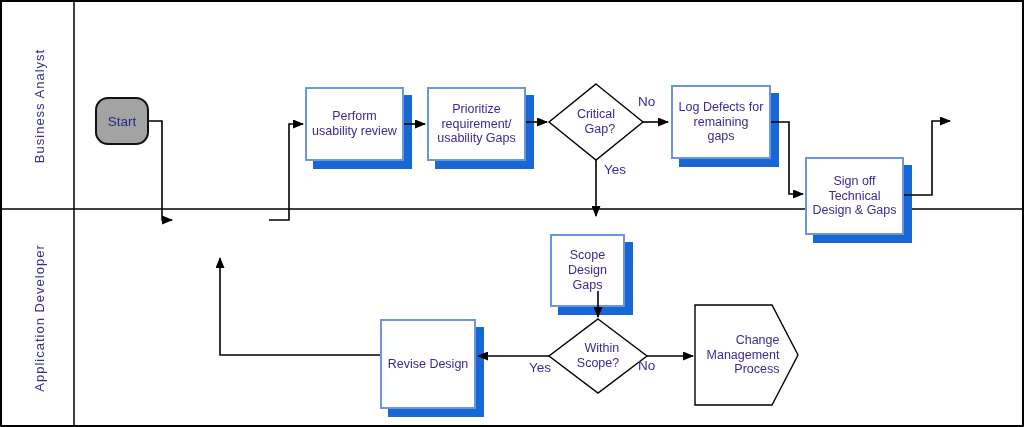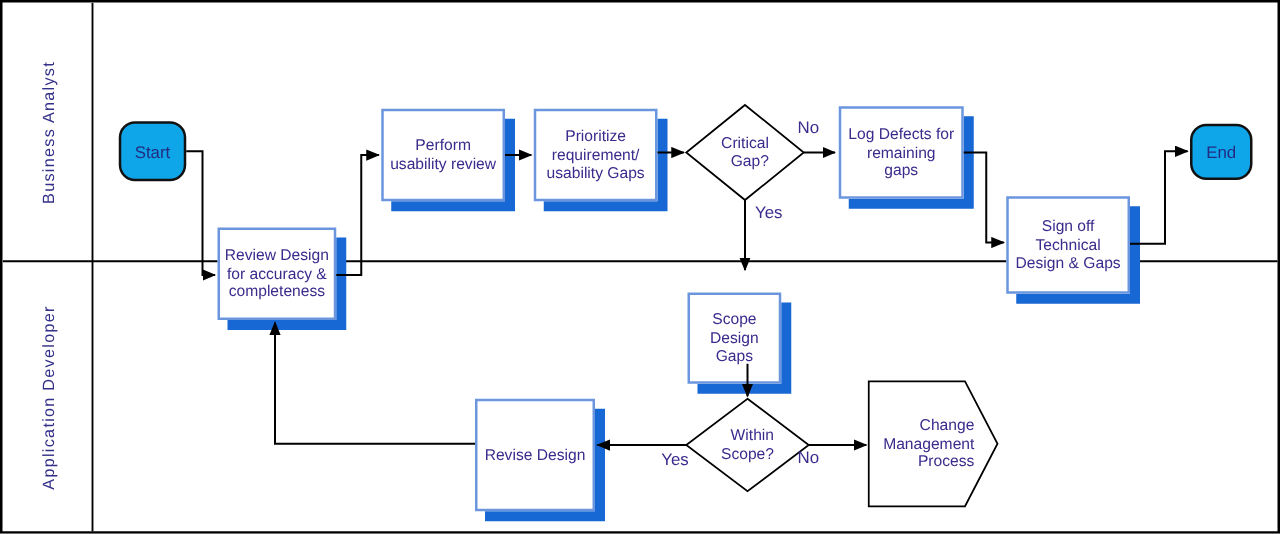--- a/index.html
+++ b/index.html
@@ -16,21 +16,21 @@
     position:absolute; box-sizing:border-box;
     display:flex; align-items:center; justify-content:center; text-align:center;
     background:#fff; border:2px solid var(--box-border,#6b96de);
     box-shadow:8px 8px 0 var(--box-shadow,#1767d4);
     color:var(--node-text,#3a2b8c); font-size:12.5px; line-height:1.18;
     white-space:pre-line;
   }
   .terminator {
     position:absolute; box-sizing:border-box;
     display:flex; align-items:center; justify-content:center;
-    background:#0ea5e9; border:2px solid #111; border-radius:13px;
+    background:#a3a3a3; border:2px solid #111; border-radius:13px;
     color:var(--terminator-text,#232c80); font-size:13.5px;
   }
   .shape-label {
     position:absolute; display:flex; align-items:center; justify-content:center;
     text-align:right; color:var(--node-text,#3a2b8c);
     font-size:12.5px; line-height:1.18; white-space:pre-line; pointer-events:none;
   }
   .edge-label {
     position:absolute; color:var(--node-text,#3a2b8c); font-size:13.5px;
   }
@@ -55,25 +55,21 @@
     <polygon points="594,82 641,120 594,158 547,120" fill="#fff" stroke="#000" stroke-width="1.4"></polygon>
     <polygon points="596,317 645,354 596,391 547,354" fill="#fff" stroke="#000" stroke-width="1.4"></polygon>
     <polygon points="693,303 770,303 796,353 770,403 693,403" fill="#fff" stroke="#000" stroke-width="1.4"></polygon>
   </svg>
 
   <div class="lane-label" style="left:37px; top:104px;">Business Analyst</div>
   <div class="lane-label" style="left:37px; top:316px;">Application Developer</div>
 
 
   <div class="terminator" style="left:93px; top:95px; width:54px; height:48px;">Start</div>
-  <div class="terminator" style="left:950px; top:97px; width:50px; height:45px;">End</div>
 
-  <div class="node" style="left:172px; top:180px; width:95px; height:74px;">Review Design
-for accuracy &amp;
-completeness</div>
   <div class="node" style="left:303px; top:85px; width:99px; height:74px;">Perform
 usability review</div>
   <div class="node" style="left:669px; top:83px; width:100px; height:74px;">Log Defects for
 remaining
 gaps</div>
   <div class="node" style="left:425px; top:85px; width:99px; height:74px;">Prioritize
 requirement/
 usability Gaps</div>
   <div class="node" style="left:803px; top:155px; width:99px; height:78px;">Sign off
 Technical

